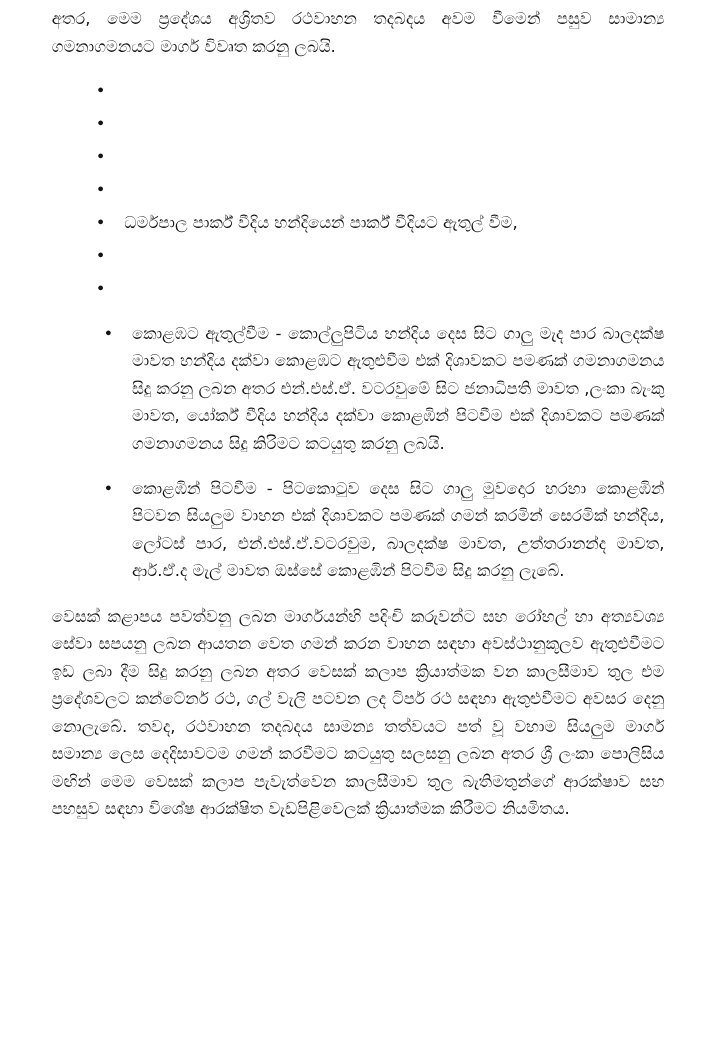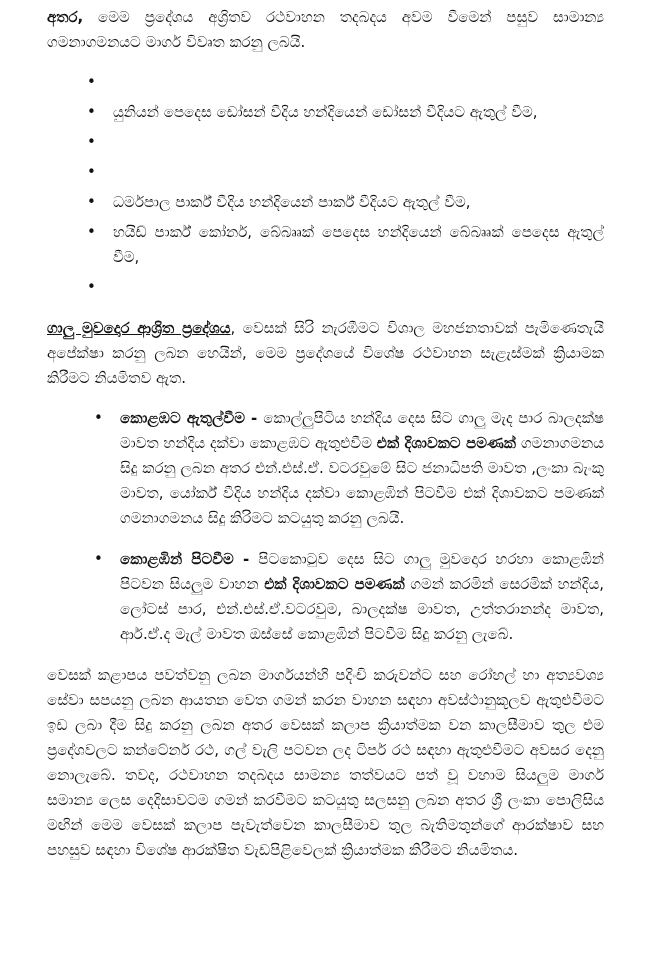--- a/index.html
+++ b/index.html
@@ -12,21 +12,21 @@
     overflow: hidden;
     font-family: "DejaVu Sans", "Liberation Sans", sans-serif;
   }
   .page {
     padding: 5px 46px 0 47px;
     font-size: 15px;
     line-height: 25px;
     text-align: justify;
   }
   .para { margin: 0 0 15px 0; }
-  .b { font-weight: bold; margin-top: 38px; }
+  .b { font-weight: normal; margin-top: 38px; }
   .u { text-decoration: underline; }
   .blist { margin: 0 0 16px 0; }
   .brow { display: flex; margin-bottom: 5px; }
   .indent1 .brow { padding-left: 40px; }
   .indent2 .brow { padding-left: 47px; margin-bottom: 16px; }
   .dot { flex: 0 0 26px; text-align: left; }
   .btext { flex: 1; text-align: justify; }
   .closing { margin-bottom: 14px; }
 </style>
 </head>
@@ -35,42 +35,39 @@
 <div class="page">
 
   <p class="para"><span class="b">අතර,</span><span> මෙම ප්‍රදේශය අශ්‍රිතව රථවාහන තදබදය අවම වීමෙන් පසුව සාමාන්‍ය ගමනාගමනයට මාර්ග විවෘත කරනු ලබයි.</span></p>
 
   <div class="blist indent1">
     <div class="brow">
       <span class="dot">•</span>
     </div>
     <div class="brow">
       <span class="dot">•</span>
-      <span class="btext">යුනියන් පෙදෙස ඩෝසන් වීදිය හන්දියෙන් ඩෝසන් වීදියට ඇතුල් වීම,</span>
     </div>
     <div class="brow">
       <span class="dot">•</span>
     </div>
     <div class="brow">
       <span class="dot">•</span>
     </div>
     <div class="brow">
       <span class="dot">•</span>
       <span class="btext">ධර්මපාල පාර්ක් වීදිය හන්දියෙන් පාර්ක් වීදියට ඇතුල් වීම,</span>
     </div>
     <div class="brow">
       <span class="dot">•</span>
-      <span class="btext">හයිඩ් පාර්ක් කෝනර්, බේබෲක් පෙදෙස හන්දියෙන් බේබෲක් පෙදෙස ඇතුල් වීම,</span>
     </div>
     <div class="brow">
       <span class="dot">•</span>
     </div>
   </div>
 
-  <p class="para"><span class="b u">ගාලු මුවදොර ආශ්‍රිත ප්‍රදේශය</span><span>, වෙසක් සිරි නැරඹීමට විශාල මහජනතාවක් පැමිණෙතැයි අපේක්ෂා කරනු  ලබන හෙයින්, මෙම ප්‍රදේශයේ විශේෂ රථවාහන සැළැස්මක් ක්‍රියාමක කිරීමට නියමිතව ඇත.</span></p>
 
 
   <div class="blist indent2">
     <div class="brow">
       <span class="dot">•</span>
       <span class="btext"><span class="b">කොළඹට ඇතුල්වීම - </span><span>කොල්ලුපිටිය හන්දිය දෙස සිට ගාලු මැද පාර බාලදක්ෂ මාවත හන්දිය දක්වා කොළඹට ඇතුළුවීම </span><span class="b">එක් දිශාවකට පමණක්</span><span> ගමනාගමනය සිදු කරනු ලබන අතර එන්.එස්.ඒ. වටරවුමේ සිට ජනාධිපති මාවත ,ලංකා බැංකු මාවත, යෝර්ක් වීදිය හන්දිය දක්වා කොළඹින් පිටවීම එක් දිශාවකට පමණක් ගමනාගමනය සිදු කිරිමට කටයුතු කරනු ලබයි.</span></span>
     </div>
     <div class="brow">
       <span class="dot">•</span>
       <span class="btext"><span class="b">කොළඹින් පිටවීම - </span><span>පිටකොටුව දෙස සිට ගාලු මුවදොර හරහා කොළඹින් පිටවන සියලුම වාහන </span><span class="b">එක් දිශාවකට පමණක්</span><span> ගමන් කරමින් සෙරමික් හන්දිය, ලෝටස් පාර, එන්.එස්.ඒ.වටරවුම, බාලදක්ෂ මාවත, උත්තරානන්ද මාවත, ආර්.ඒ.ද මැල් මාවත ඔස්සේ කොළඹින් පිටවීම සිදු කරනු ලැබේ.</span></span>

